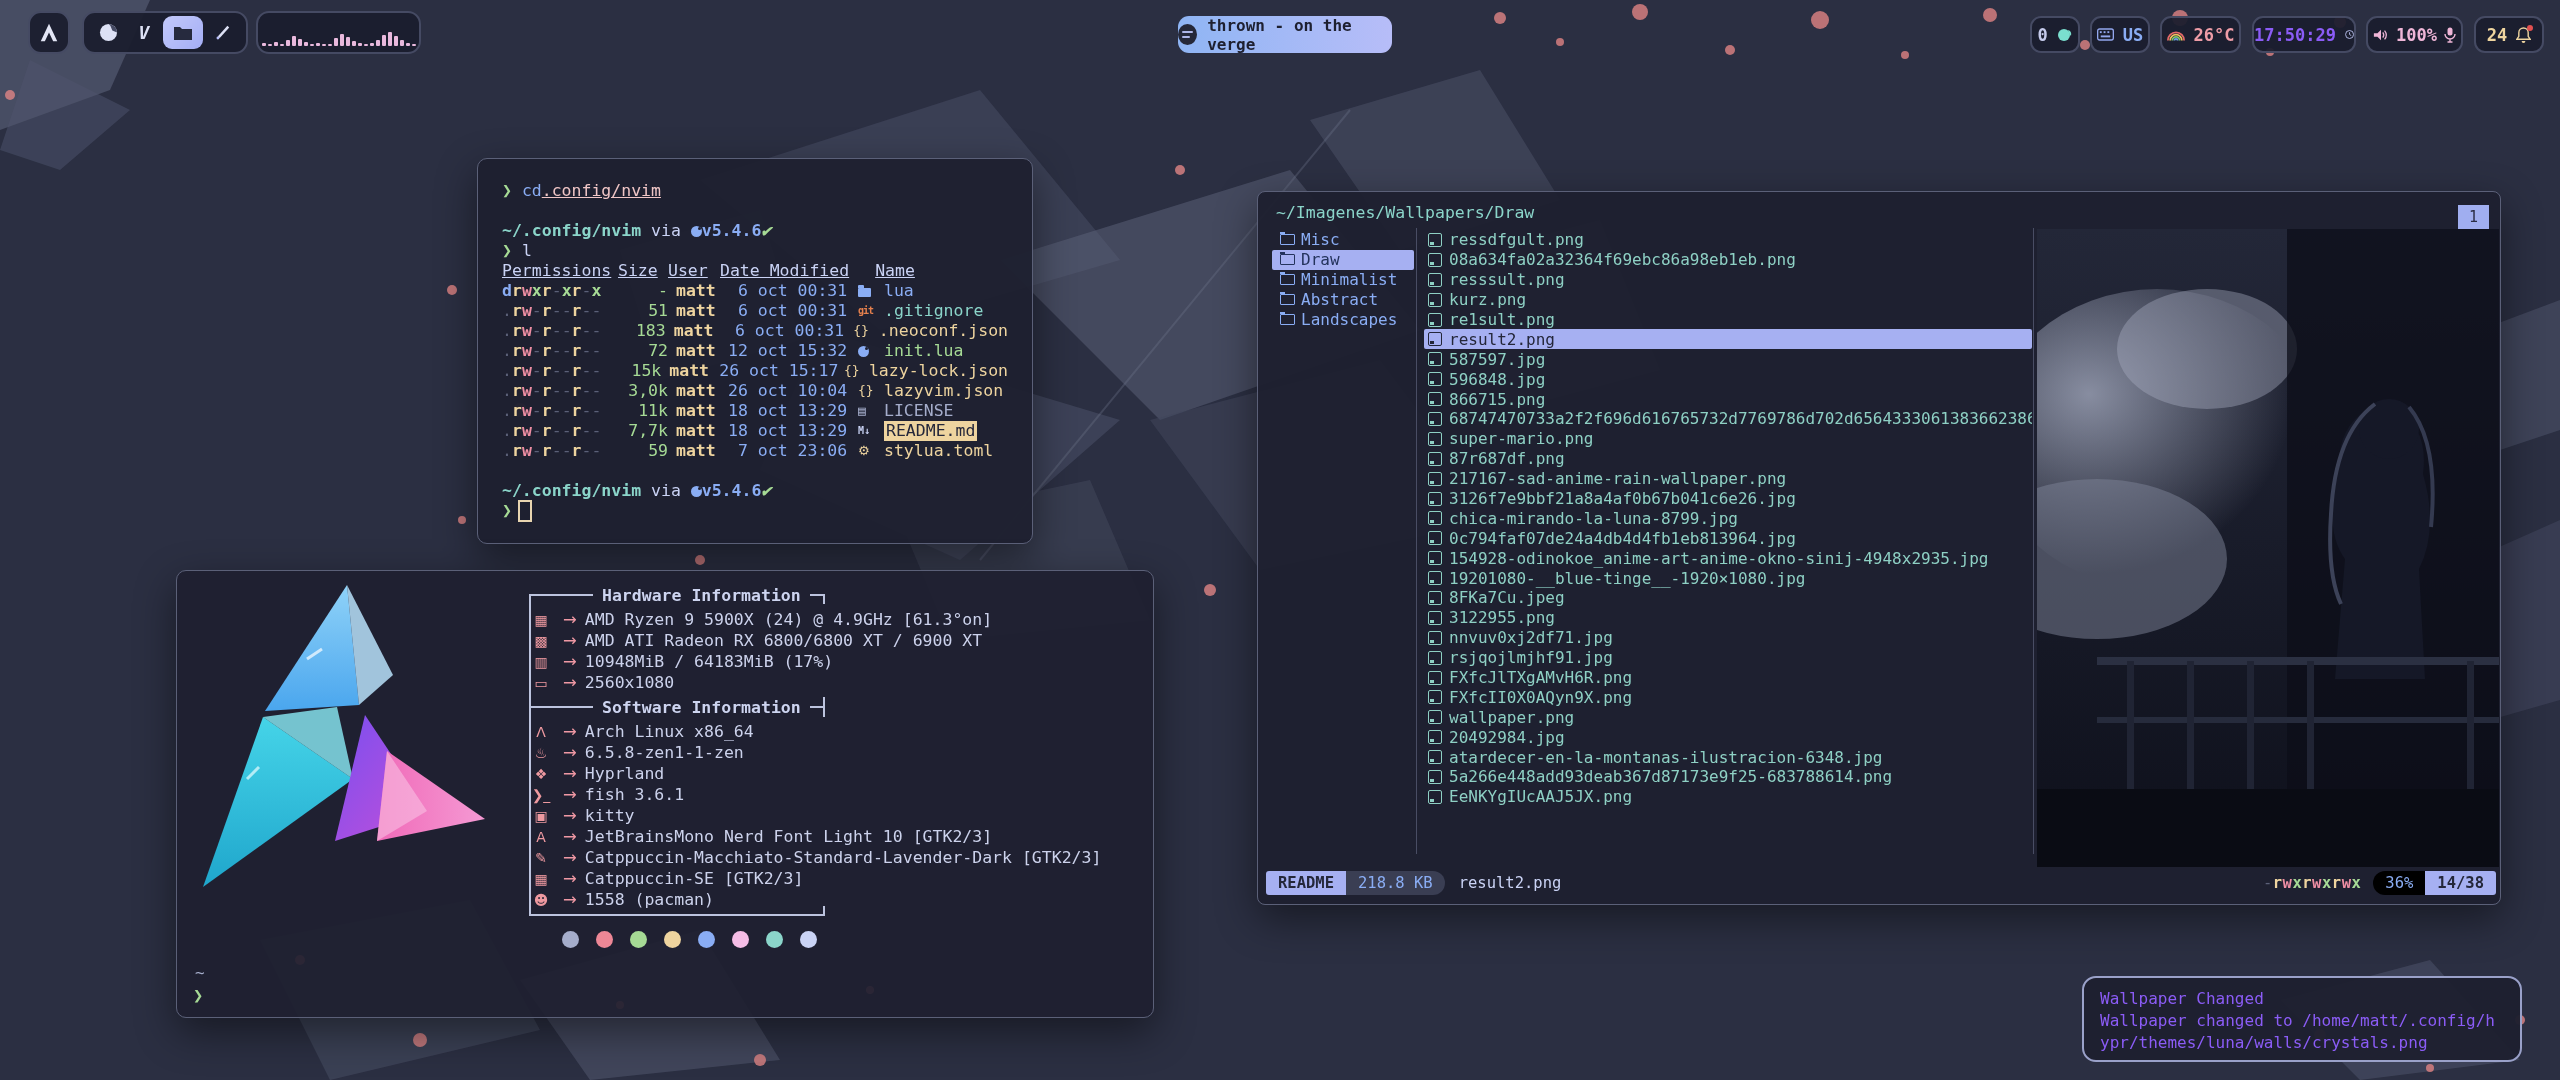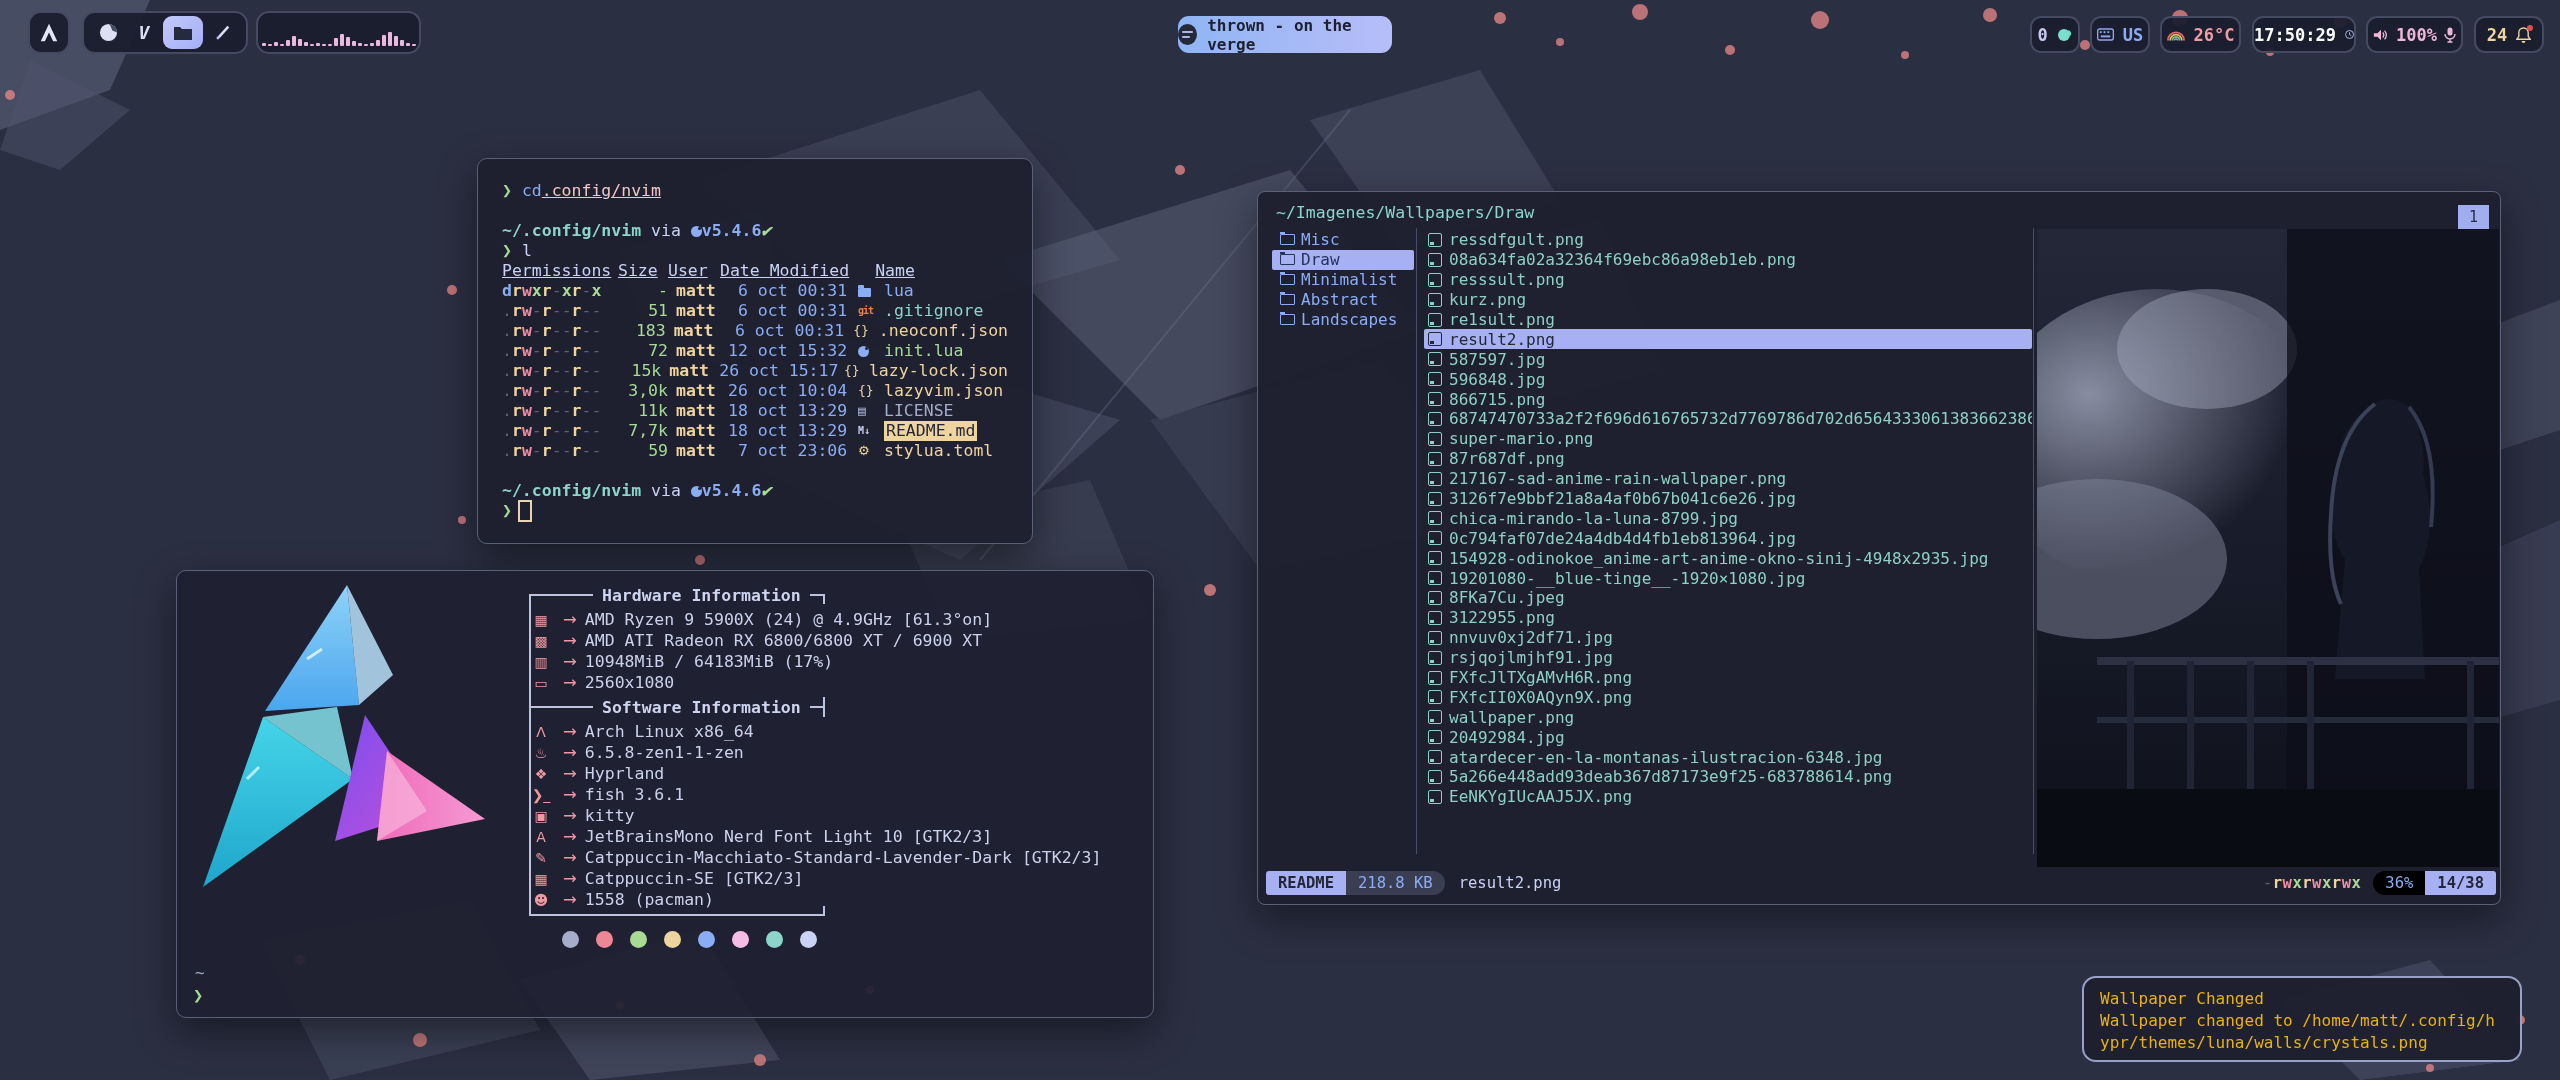--- a/index.html
+++ b/index.html
@@ -67,21 +67,21 @@
   .imgic{width:12px;height:12px;border:1.5px solid currentColor;border-radius:2px;position:relative;flex:none;}
   .imgic::after{content:"";position:absolute;left:1px;bottom:1px;width:4px;height:3px;background:currentColor;}
   #fm-status{position:absolute;left:0;right:0;bottom:8px;height:26px;display:flex;align-items:center;font-size:15.5px;}
   .badge-mode{background:#a6b0f2;color:#24273a;font-weight:bold;height:24px;display:flex;align-items:center;padding:0 12px;border-radius:3px 0 0 3px;margin-left:8px;}
   .badge-size{background:#3a3e53;color:#8aadf4;height:24px;display:flex;align-items:center;padding:0 12px;border-radius:0 12px 12px 0;}
   .badge-pct{background:#000000;color:#8aadf4;height:24px;display:flex;align-items:center;padding:0 12px;border-radius:12px 0 0 12px;}
   .badge-pos{background:#a6b0f2;color:#24273a;font-weight:bold;height:24px;display:flex;align-items:center;padding:0 12px;border-radius:0 3px 3px 0;margin-right:4px;}
   #st-file{color:#cad3f5;margin-left:14px;} #st-perms{margin-right:12px;letter-spacing:.5px;font-weight:bold;}
   
   #notif{position:absolute;left:2082px;top:976px;width:440px;height:86px;background:rgba(30,32,48,.97);
-    border:2px solid #9aa1c9;border-radius:14px;box-sizing:border-box;padding:10px 16px;color:#eab308;font-size:16px;line-height:22px;}
+    border:2px solid #9aa1c9;border-radius:14px;box-sizing:border-box;padding:10px 16px;color:#8b5cf6;font-size:16px;line-height:22px;}
 </style>
 </head>
 <body>
 
 <div id="screen">
 
   <svg class="abs" width="2560" height="1080" style="left:0;top:0;">
     <g opacity="0.85">
       <polygon points="700,180 980,90 1120,260 880,330" fill="#4d5269" opacity=".55"></polygon>
       <polygon points="1000,260 1290,170 1420,330 1160,420" fill="#676d86" opacity=".5"></polygon>
@@ -216,21 +216,21 @@
   <div class="pill" style="left:2160px;width:81px;color:#ee9ca7;">
     <svg width="18" height="12" viewBox="0 0 20 12">
       <path d="M1 12 a9 9 0 0 1 18 0" fill="none" stroke="#e46a6a" stroke-width="2"></path>
       <path d="M3.5 12 a6.5 6.5 0 0 1 13 0" fill="none" stroke="#eec060" stroke-width="2"></path>
       <path d="M6 12 a4 4 0 0 1 8 0" fill="none" stroke="#7cc66f" stroke-width="2"></path>
       <path d="M8.3 12 a1.7 1.7 0 0 1 3.4 0" fill="none" stroke="#6fa0e8" stroke-width="2"></path>
     </svg>
     <span>26°C</span>
   </div>
 
-  <div class="pill" style="left:2252px;width:104px;color:#ffffff;">
+  <div class="pill" style="left:2252px;width:104px;color:#8b5cf6;">
     <span>17:50:29</span>
     <svg width="15" height="15" viewBox="0 0 16 16">
         <circle cx="8" cy="8" r="7" fill="none" stroke="#b9c0ee" stroke-width="1.6"></circle>
         <path d="M8 4 v4 l3 2" fill="none" stroke="#b9c0ee" stroke-width="1.6"></path>
       </svg>
   </div>
 
   <div class="pill" style="left:2366px;width:97px;color:#f0b6d8;gap:7px;">
     <svg width="16" height="14" viewBox="0 0 18 14">
         <path d="M1 5 h4 l4 -4 v12 l-4 -4 h-4 z" fill="#f0b6d8"></path>

